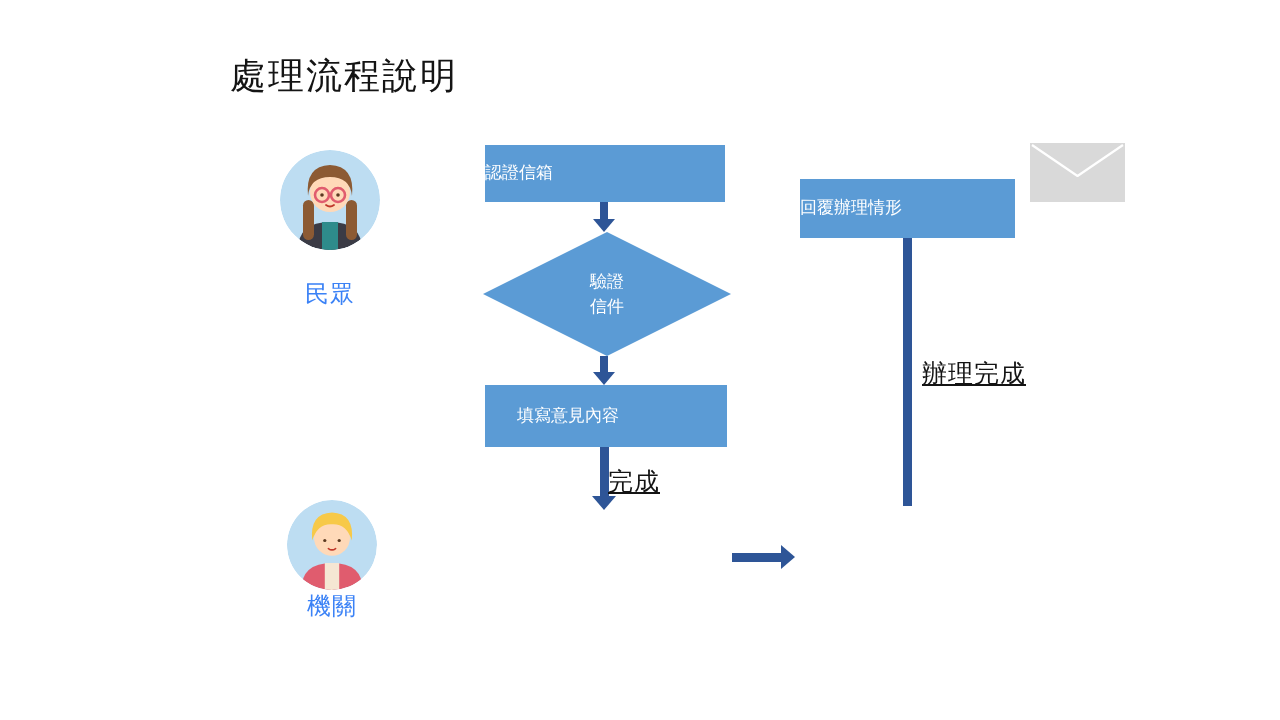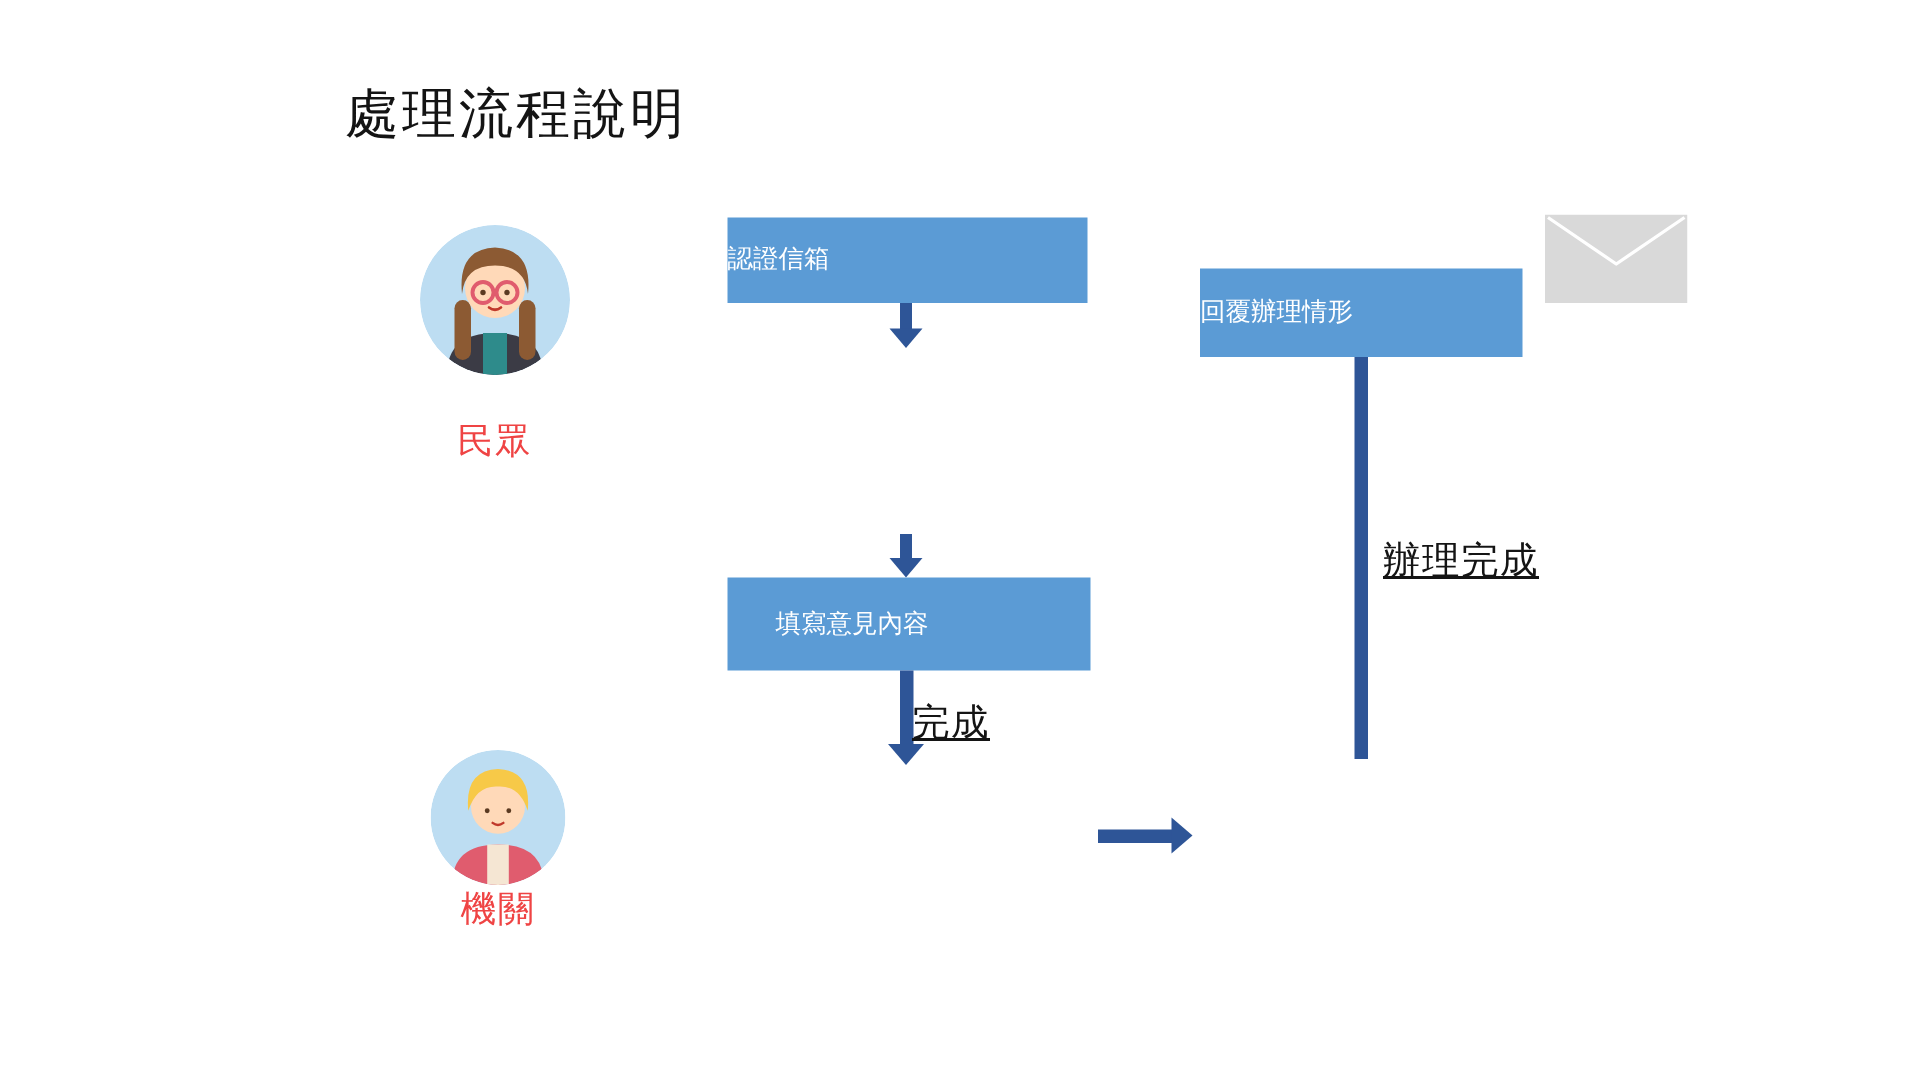--- a/index.html
+++ b/index.html
@@ -21,21 +21,21 @@
   }
 
   .arrow-shaft { position: absolute; background: #2E5597; }
   .arrow-head { position: absolute; width: 0; height: 0; }
   .head-down-sm { border-left: 11px solid transparent; border-right: 11px solid transparent; border-top: 13px solid #2E5597; }
   .head-down-lg { border-left: 12px solid transparent; border-right: 12px solid transparent; border-top: 14px solid #2E5597; }
   .head-right   { border-top: 12px solid transparent; border-bottom: 12px solid transparent; border-left: 14px solid #2E5597; }
   .head-up      { border-left: 12px solid transparent; border-right: 12px solid transparent; border-bottom: 14px solid #2E5597; }
 
   .edge-label { position: absolute; font-size: 25px; color: #141414; letter-spacing: 1px; white-space: nowrap; text-decoration: underline; }
-  .actor-label { position: absolute; font-size: 24px; color: #ef4444; text-align: center; letter-spacing: 1px; }
+  .actor-label { position: absolute; font-size: 24px; color: #3b82f6; text-align: center; letter-spacing: 1px; }
   .avatar { position: absolute; border-radius: 50%; overflow: hidden; }
   .avatar svg { display: block; width: 100%; height: 100%; }
   .envelope { position: absolute; }
   .envelope svg { display: block; width: 100%; height: 100%; }
 </style>
 </head>
 <body>
 
 <div class="slide">
 
@@ -88,20 +88,24 @@
   </div>
   <div class="actor-label" style="left:287px; top:590px; width:90px;">機關</div>
 
   <div class="flow-node" style="left:485px; top:145px; width:240px; height:57px;">
     <span>認證信箱</span>
   </div>
 
   <div class="arrow-shaft" style="left:600px; top:202px; width:8px; height:18px;"></div>
   <div class="arrow-head head-down-sm" style="left:593px; top:219px;"></div>
 
+  <div class="diamond" style="left:483px; top:232px; width:248px; height:124px;">
+    <span>驗證</span>
+    <span>信件</span>
+  </div>
 
   <div class="arrow-shaft" style="left:600px; top:356px; width:8px; height:16px;"></div>
   <div class="arrow-head head-down-sm" style="left:593px; top:372px;"></div>
 
   <div class="flow-node" style="left:485px; top:385px; width:242px; height:62px;padding-left:32px;">
     <span>填寫意見內容</span>
   </div>
 
   <div class="arrow-shaft" style="left:600px; top:447px; width:9px; height:49px;"></div>
   <div class="arrow-head head-down-lg" style="left:592px; top:496px;"></div>

